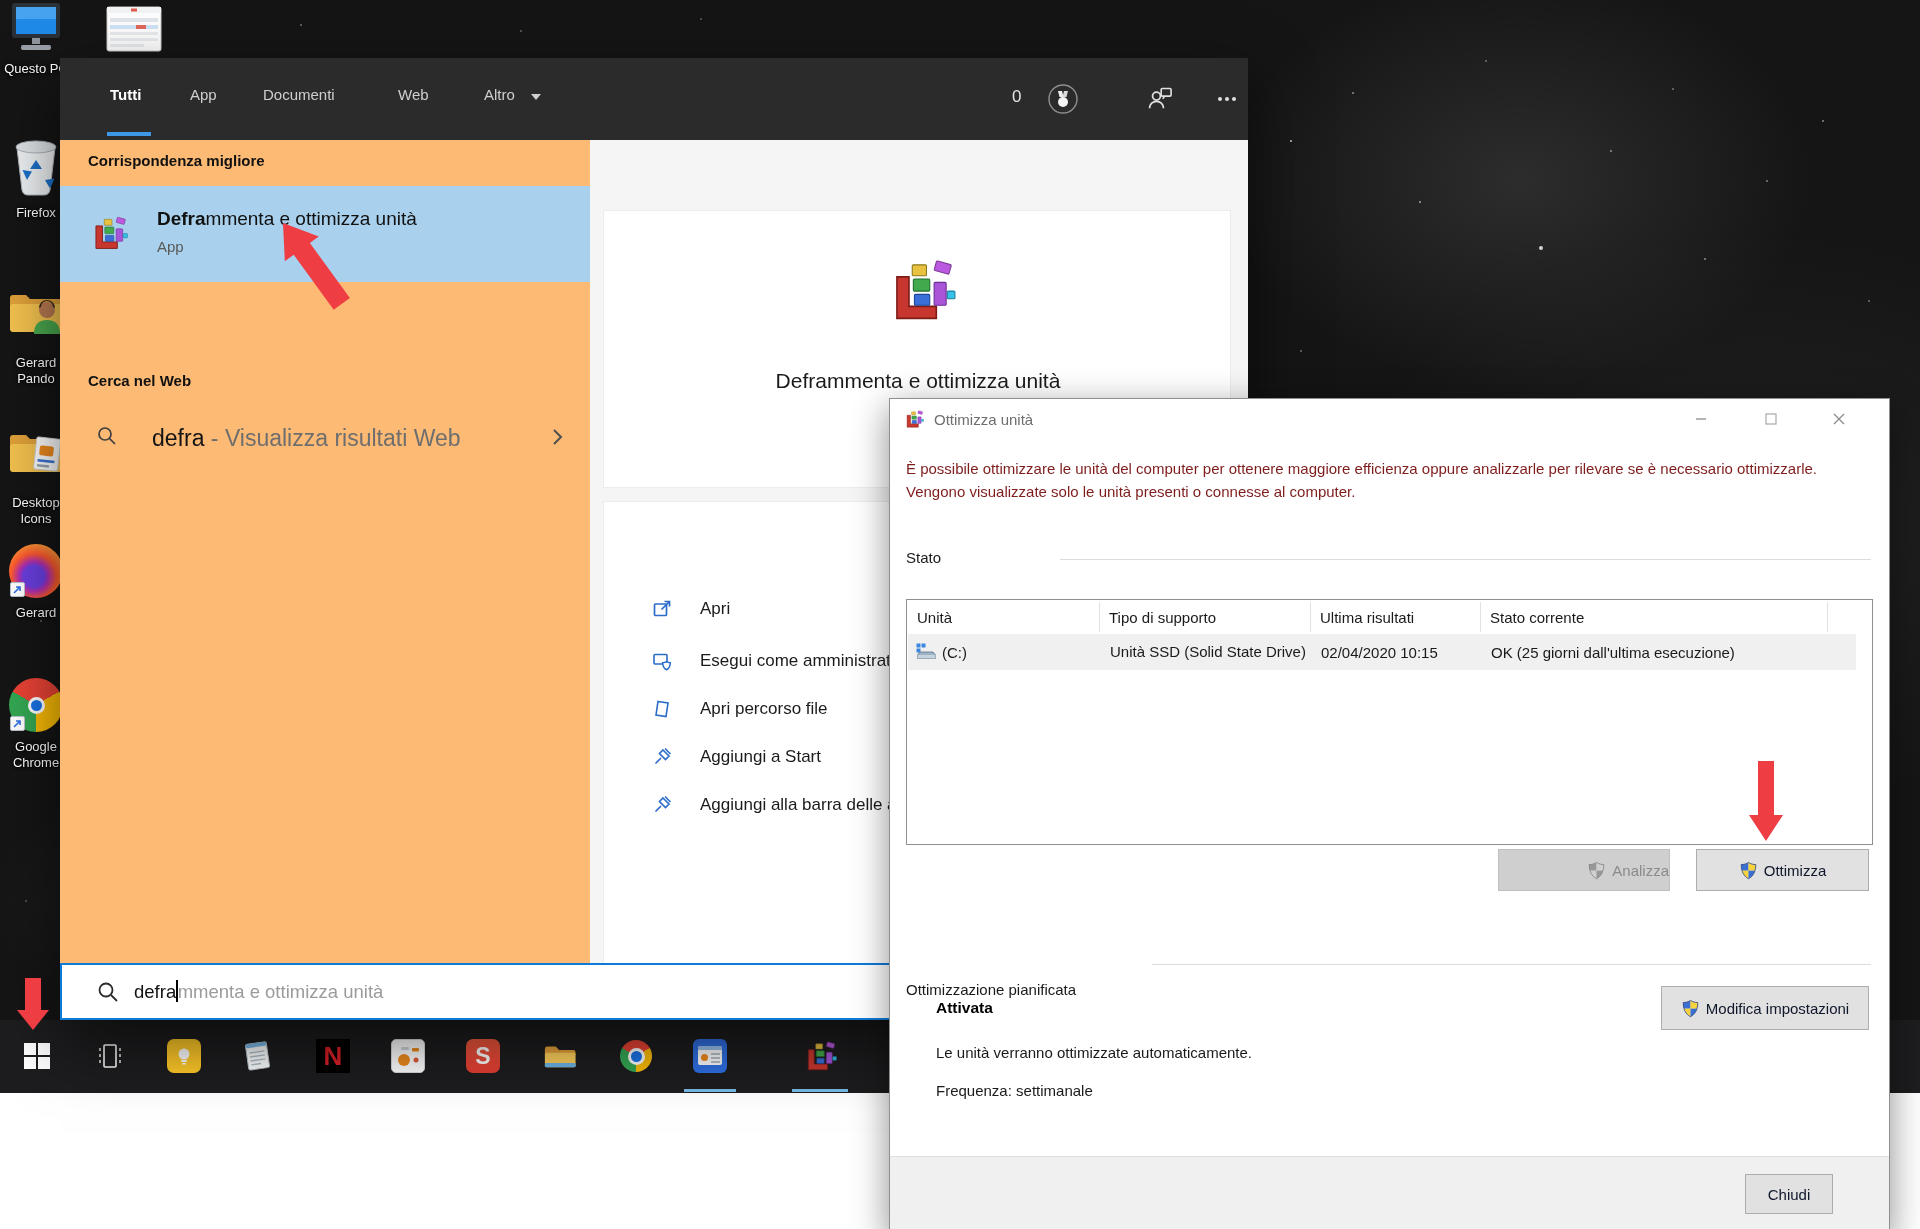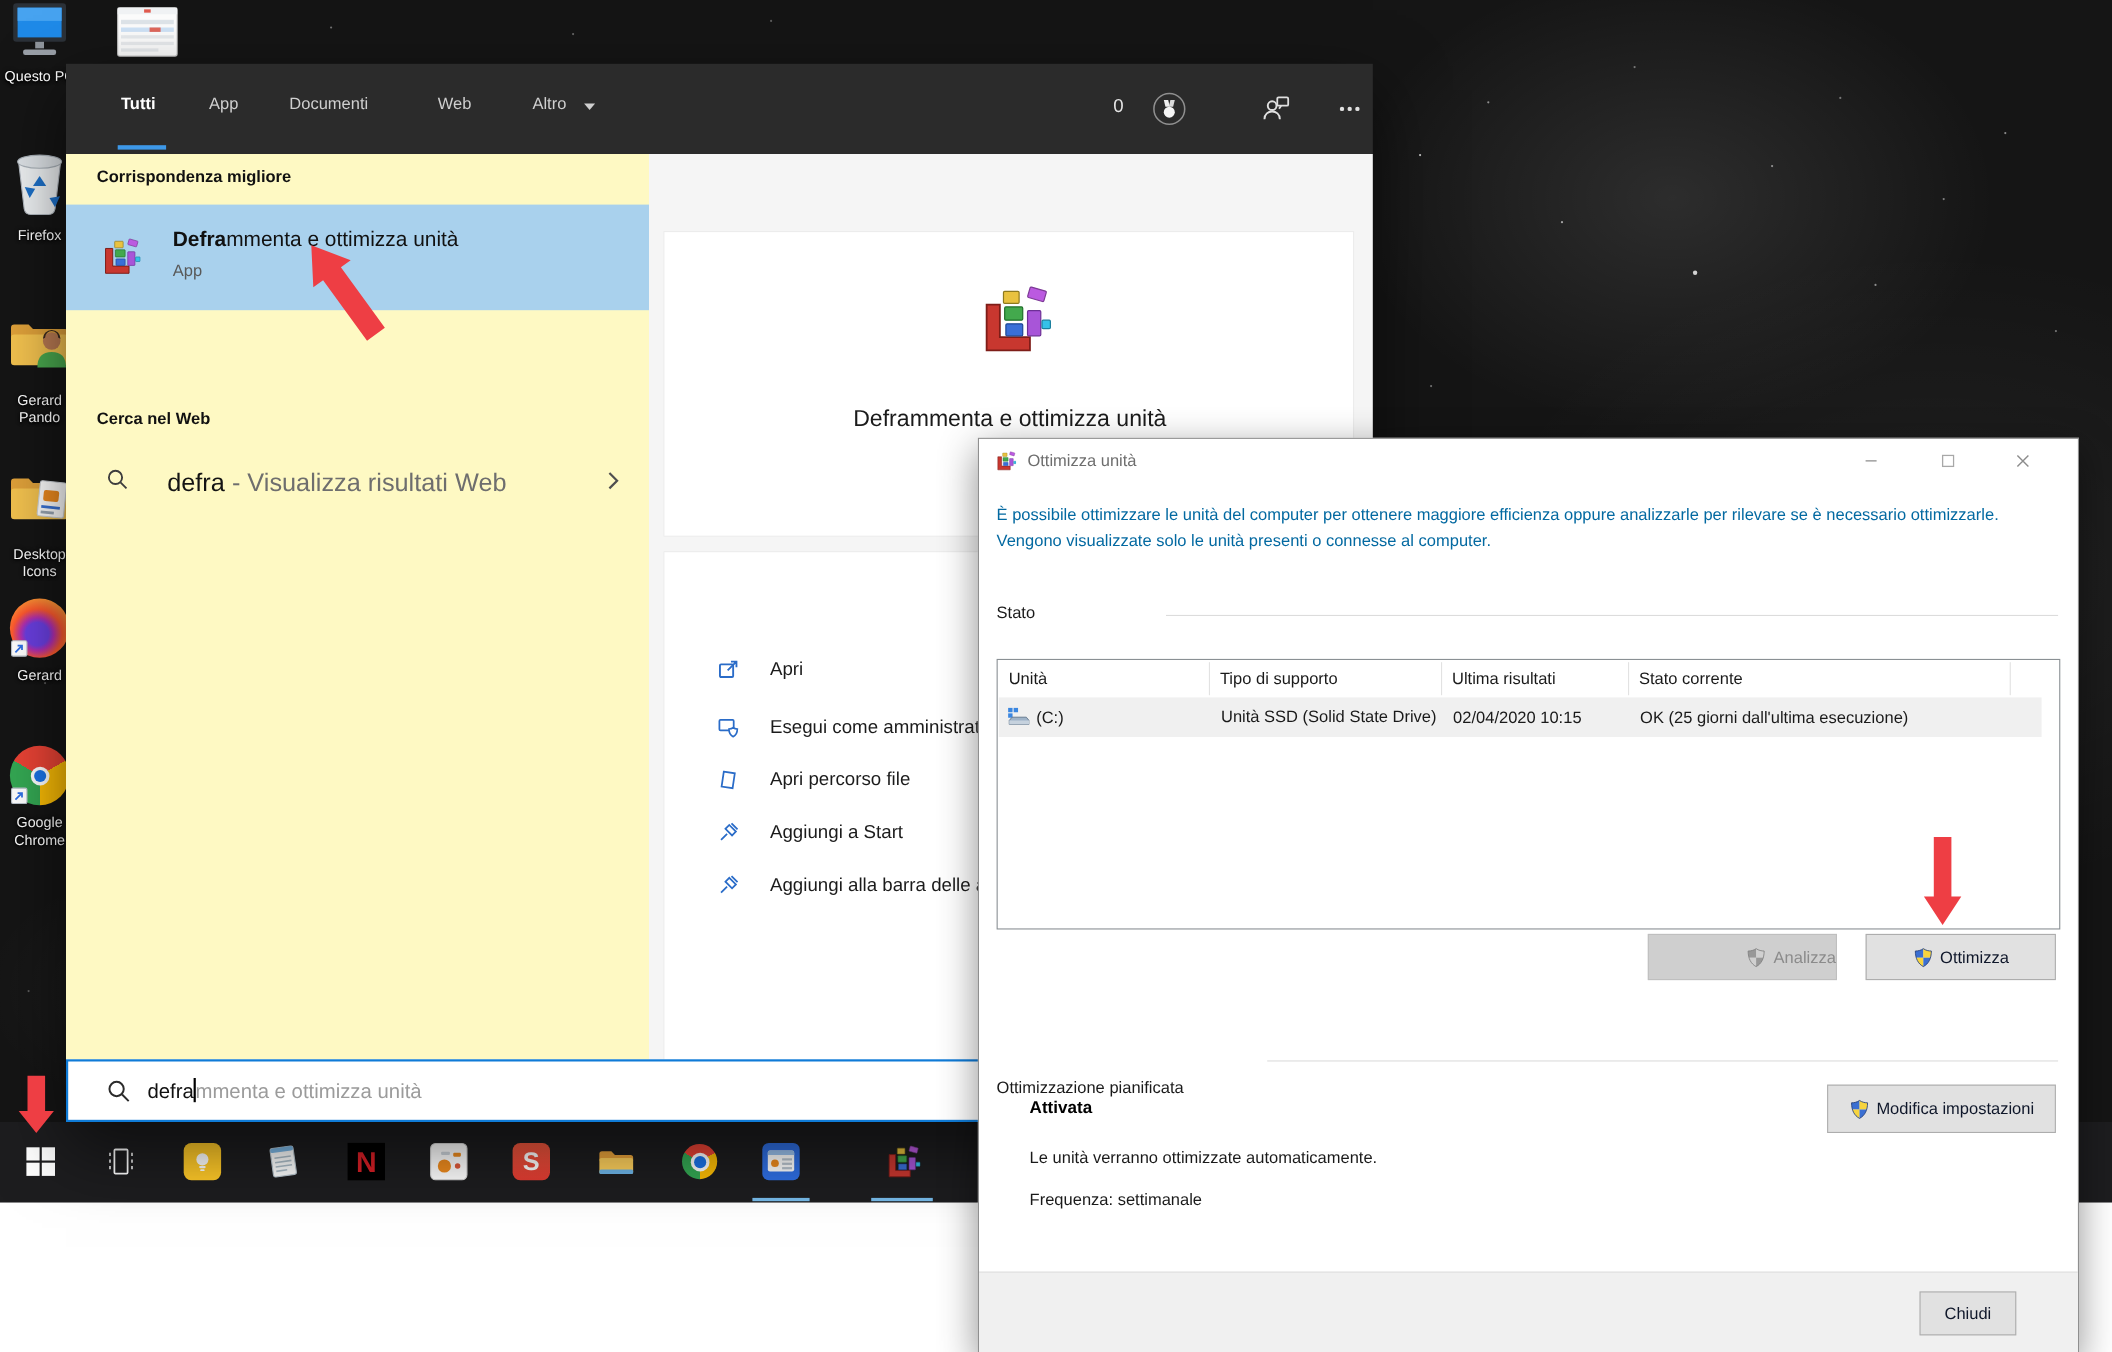--- a/index.html
+++ b/index.html
@@ -64,21 +64,21 @@
   .firefox{width:54px;height:54px;border-radius:50%;
     background:radial-gradient(circle at 46% 60%,#6a3fe0 0 24%,#b12fb0 34%,#ff5a2e 52%,#ff9335 74%,#ffd54c 100%);}
 
   
   #flyout{left:60px;top:58px;width:1188px;height:962px;z-index:5;box-shadow:0 24px 60px rgba(0,0,0,.55);}
   #fly-header{position:absolute;left:0;top:0;width:1188px;height:82px;background:#2b2b2b;}
   .tab{position:absolute;top:28px;font-size:15px;color:#cfcfcf;}
   .tab.active{color:#fff;font-weight:700;}
   #tab-underline{position:absolute;top:74px;height:4px;background:#3d98e8;}
   #fly-body{position:absolute;left:0;top:82px;width:1188px;height:880px;background:#f5f5f5;}
-  #left-list{position:absolute;left:0;top:0;width:530px;height:880px;background:#fef9c3;}
+  #left-list{position:absolute;left:0;top:0;width:530px;height:880px;background:#fdba74;}
   .sect{position:absolute;left:28px;font-size:15px;font-weight:700;color:#111;}
   #best-item{position:absolute;left:0;top:46px;width:530px;height:96px;background:#a9d1ed;}
   #best-title{position:absolute;left:97px;top:22px;font-size:19px;color:#111;}
   #best-type{position:absolute;left:97px;top:52px;font-size:15px;color:#595959;}
   #web-item{position:absolute;left:0;top:268px;width:530px;height:58px;}
   #web-text{position:absolute;left:92px;top:17px;font-size:23px;color:#141414;}
   #web-text .rest{color:#6e6e6e;}
   .card{position:absolute;background:#fff;border:1px solid #ececec;}
   .actrow{position:absolute;left:0;width:628px;height:48px;}
   .actrow svg{position:absolute;left:48px;top:13px;}
@@ -90,21 +90,21 @@
   .caret{display:inline-block;width:1.5px;height:22px;background:#000;vertical-align:-4px;}
   #hdr-right span.zero{position:absolute;left:952px;top:29px;font-size:17px;color:#e4e4e4;}
   .dots{position:absolute;left:1158px;top:39px;width:4px;height:4px;border-radius:50%;background:#e0e0e0;
     box-shadow:7px 0 0 #e0e0e0,14px 0 0 #e0e0e0;}
 
   
   #dialog{left:889px;top:398px;width:1001px;height:836px;background:#fff;border:1px solid #8f8f8f;
     z-index:10;box-shadow:0 10px 34px rgba(0,0,0,.45);}
   #dlg-title{position:absolute;left:44px;top:12px;font-size:15px;color:#6e6e6e;}
   .capbtn{position:absolute;top:8px;width:28px;height:24px;display:flex;align-items:center;justify-content:center;}
-  #dlg-intro{position:absolute;left:16px;top:58px;width:940px;font-size:15px;line-height:1.55;color:#0369a1;}
+  #dlg-intro{position:absolute;left:16px;top:58px;width:940px;font-size:15px;line-height:1.55;color:#7f1d1d;}
   .grouplab{position:absolute;font-size:15px;color:#1a1a1a;}
   .groupline{position:absolute;height:1px;background:#dcdcdc;}
   #listbox{position:absolute;left:16px;top:200px;width:967px;height:246px;border:1px solid #8a9094;background:#fff;}
   .lvhead{position:absolute;top:0;height:34px;font-size:15px;color:#1a1a1a;display:flex;align-items:center;}
   .lvsep{position:absolute;top:2px;height:30px;width:1px;background:#e2e2e2;}
   #lvrow{position:absolute;left:1px;top:34px;width:948px;height:36px;background:#f0f0f0;}
   .lvcell{position:absolute;top:0;height:36px;font-size:15px;color:#1a1a1a;display:flex;align-items:center;
     white-space:nowrap;overflow:hidden;}
   .btn{position:absolute;display:flex;align-items:center;justify-content:center;gap:6px;
     font-size:15px;background:#e1e1e1;border:1px solid #adadad;color:#0f172a;}

